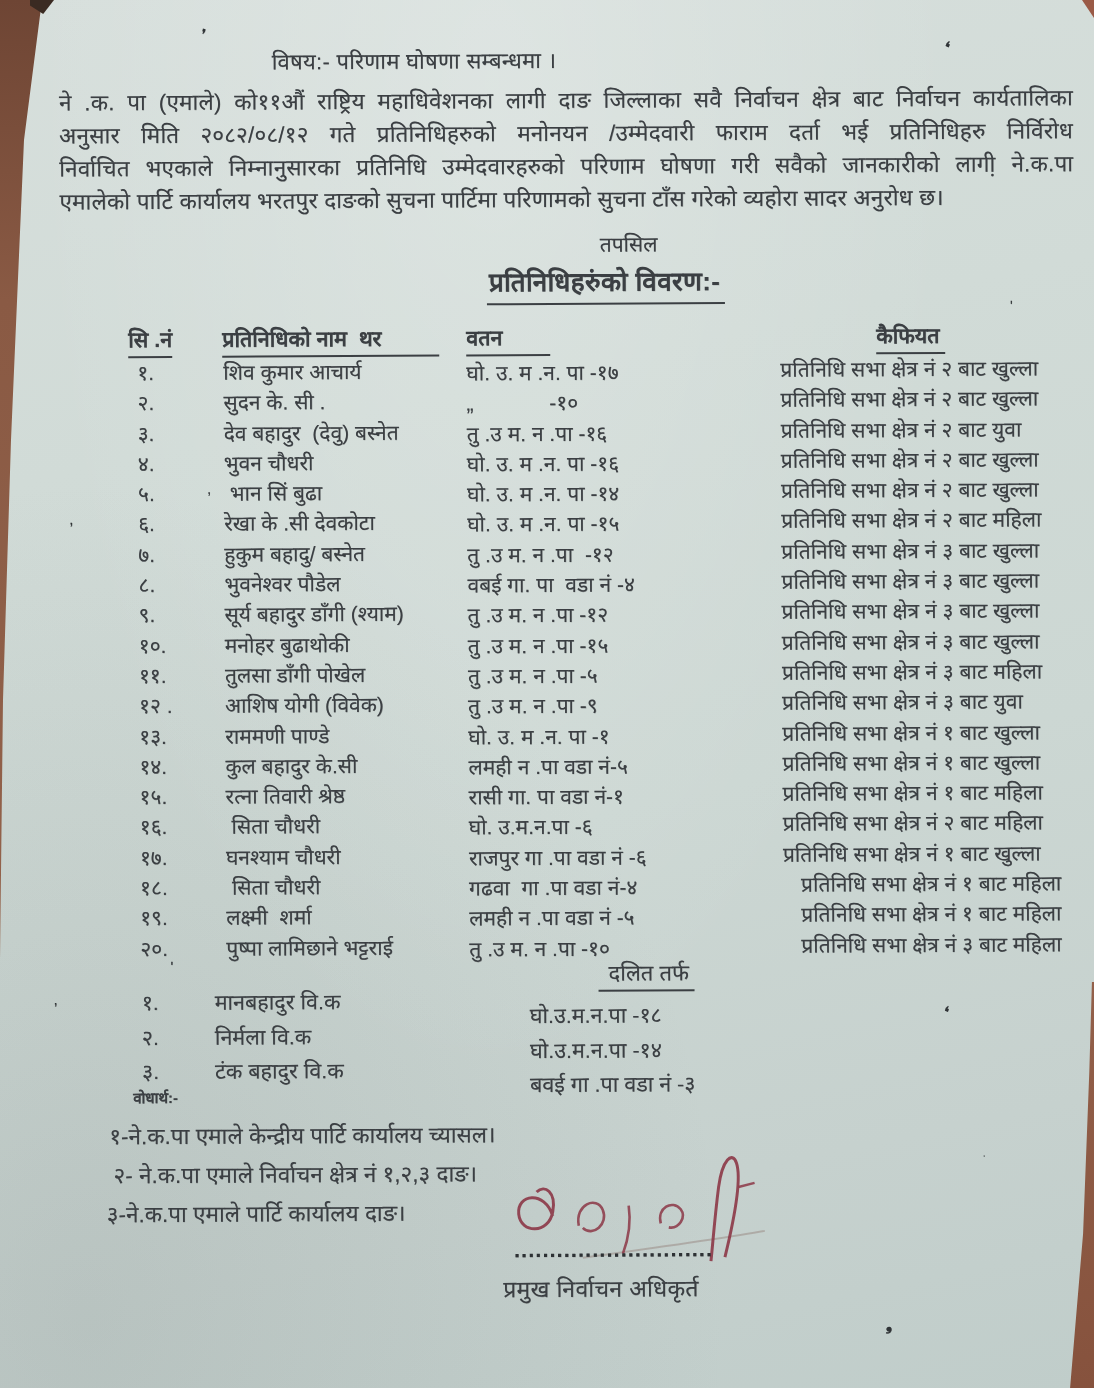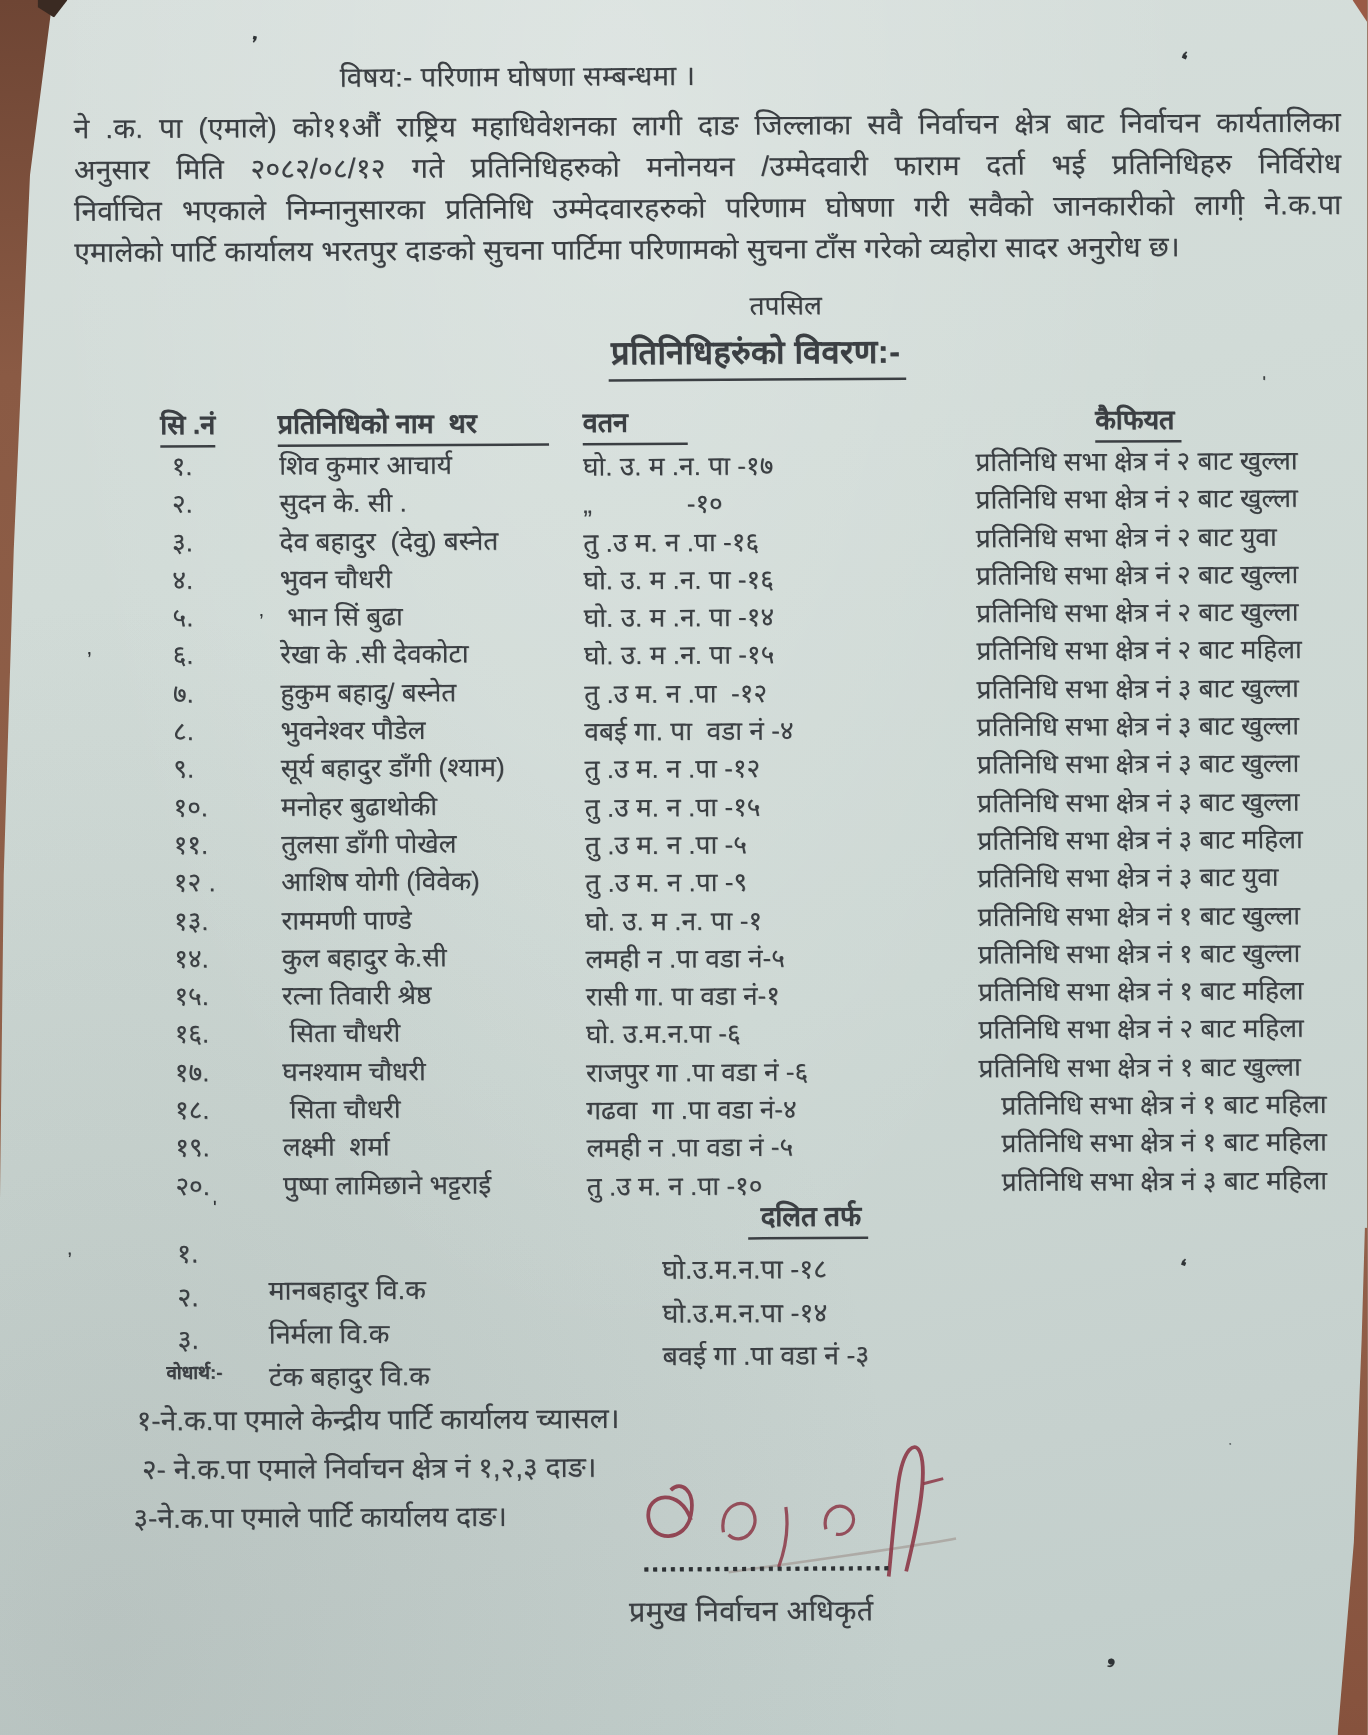--- a/index.html
+++ b/index.html
@@ -57,28 +57,28 @@
   .h-kaifiyat{left:878px;padding-right:6px;}
   .tbody{top:356px;left:0;width:100%;}
   .trow{position:relative;height:30.3px;font-size:21px;}
   .trow span{position:absolute;top:0;white-space:pre;}
   .c-sn{left:139px;}
   .c-name{left:225px;}
   .c-vatan{left:468px;top:2px !important;}
   .c-remarks{left:782px;}
   .trow.indent .c-remarks{left:800px;}
   .dalit-title{
-    left:597px;top:957px;font-size:22px;font-weight:bold;
+    left:597px;top:957px;font-size:22px;font-weight:normal;
     border-bottom:2px solid #3b3f43;padding:0 6px 3px 10px;
   }
   .dbody{top:985px;left:0;width:100%;}
   .drow{position:relative;height:34.5px;font-size:21.5px;}
   .drow span{position:absolute;white-space:pre;}
   .d-sn{left:140px;top:0;}
-  .d-name{left:213px;top:0;margin-top:30px;}
+  .d-name{left:213px;top:0;}
   .d-vatan{left:528px;top:15px;}
   .cc-title{left:131px;top:1085px;font-size:15px;font-weight:bold;}
   .cc-items{left:0;top:1114px;width:100%;font-size:22.5px;}
   .cc-item{position:absolute;white-space:pre;}
   .cc-0{left:107px;top:4px;}
   .cc-1{left:111px;top:43px;}
   .cc-2{left:104px;top:82px;}
   .sig-svg{left:430px;top:1146px;width:380px;height:125px;}
   .sig-dots{left:511px;top:1237px;font-size:22px;letter-spacing:1px;color:#2d3134;font-weight:bold;}
   .sig-label{left:500px;top:1272px;font-size:23px;letter-spacing:.3px;}

